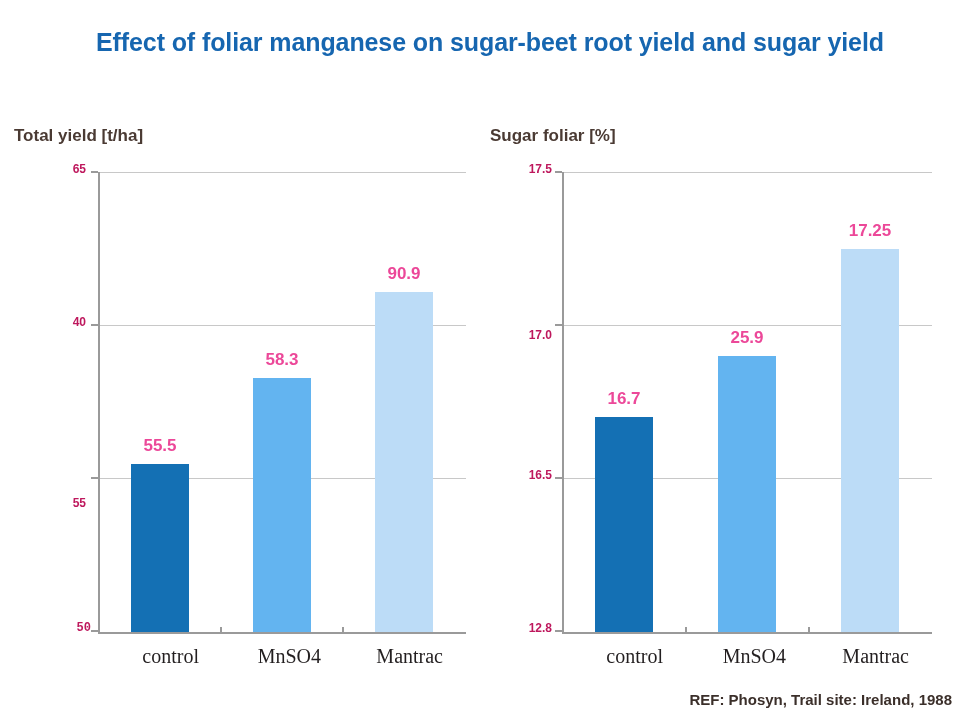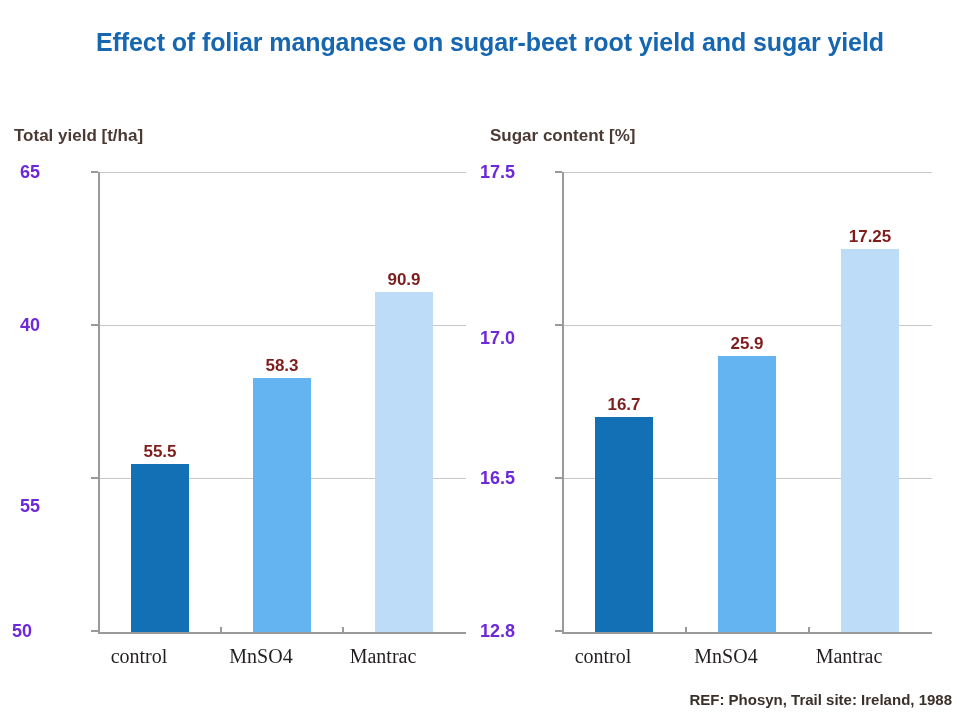--- a/index.html
+++ b/index.html
@@ -42,50 +42,49 @@
     box-sizing: content-box;
   }
   .gridline {
     position: absolute;
     left: 0;
     height: 1px;
     background: #c8c8c8;
   }
   .ytick {
     position: absolute;
-    text-align: left;
-    font-size: 18px;
+    text-align: right;
+    font-size: 12px;
     font-weight: bold;
-    color: #6d28d9;
+    color: #be185d;
     white-space: nowrap;
   }
   .tickmark {
     position: absolute;
     width: 7px;
     height: 2px;
     background: #9a9a9a;
   }
   .bar {
     position: absolute;
     bottom: 0;
   }
   .bar-value {
     position: absolute;
     font-size: 17px;
     font-weight: bold;
-    color: #7f1d1d;
+    color: #ec4899;
     text-align: center;
     white-space: nowrap;
-    margin-top: 6px;
   }
   .cat-label {
     position: absolute;
     font-size: 20px;
     color: #231f20;
-    text-align: center;
+    text-align: right;
     white-space: nowrap;
     font-family: "Liberation Serif", serif;
   }
   .xsep {
     position: absolute;
     width: 2px;
     background: #9a9a9a;
   }
   .footnote {
     position: absolute;
@@ -120,35 +119,35 @@
     <div class="bar" style="left:275px; width:58px; height:340px; background:#bcdcf7;"></div>
 
     <div class="bar-value" style="left:20px;  top:264px; width:80px;">55.5</div>
     <div class="bar-value" style="left:142px; top:178px; width:80px;">58.3</div>
     <div class="bar-value" style="left:264px; top:92px; width:80px;">90.9</div>
   </div>
 
   <div class="ytick" style="left:20px; top:162px; width:66px;">65</div>
   <div class="ytick" style="left:20px; top:315px; width:66px;">40</div>
   <div class="ytick" style="left:20px; top:468px; width:66px;margin-top:28px;">55</div>
-  <div class="ytick" style="left:12px; top:621px; width:66px;">50</div>
+  <div class="ytick" style="left:25px; top:621px; width:66px;font-family:Liberation Mono, monospace;">50</div>
 
   <div class="tickmark" style="left:91px; top:171px;"></div>
   <div class="tickmark" style="left:91px; top:324px;"></div>
   <div class="tickmark" style="left:91px; top:477px;"></div>
   <div class="tickmark" style="left:91px; top:630px;"></div>
 
   <div class="cat-label" style="left:79px;  top:645px; width:120px;">control</div>
   <div class="cat-label" style="left:201px; top:645px; width:120px;">MnSO4</div>
   <div class="cat-label" style="left:323px; top:645px; width:120px;">Mantrac</div>
 </div>
 
 <div class="panel">
 
-  <div class="axis-label" style="left:490px; top:126px;">Sugar content [%]</div>
+  <div class="axis-label" style="left:490px; top:126px;">Sugar foliar [%]</div>
 
   <div class="plot" style="left:562px; top:172px; width:368px; height:460px;">
 
     <div class="gridline" style="top:0px;   width:368px;"></div>
     <div class="gridline" style="top:153px; width:368px;"></div>
     <div class="gridline" style="top:306px; width:368px;"></div>
 
     <div class="xsep" style="left:121px; top:455px; height:7px;"></div>
     <div class="xsep" style="left:244px; top:455px; height:7px;"></div>
 

